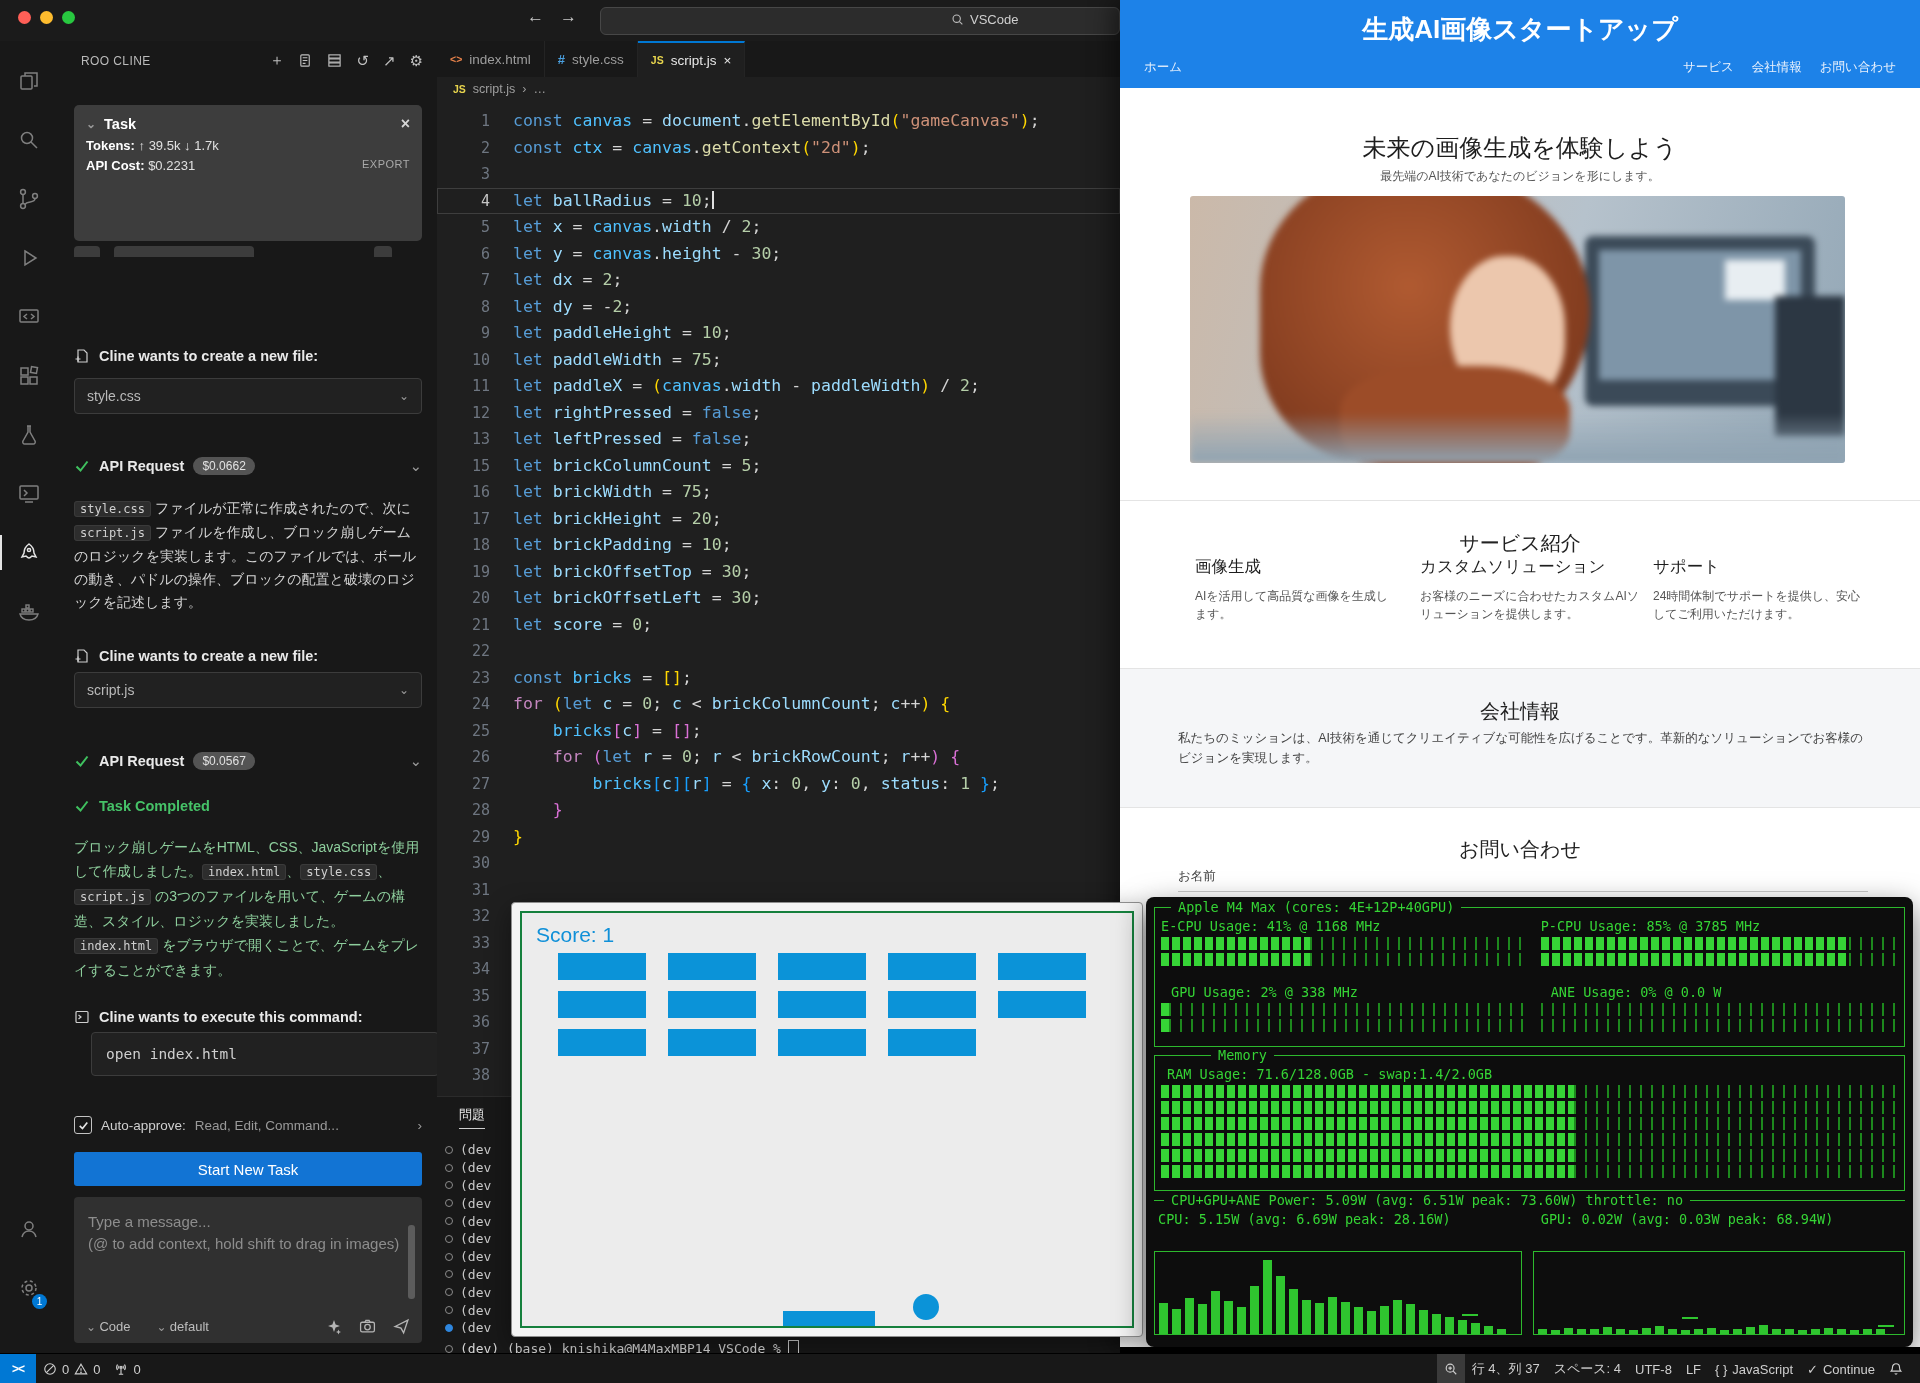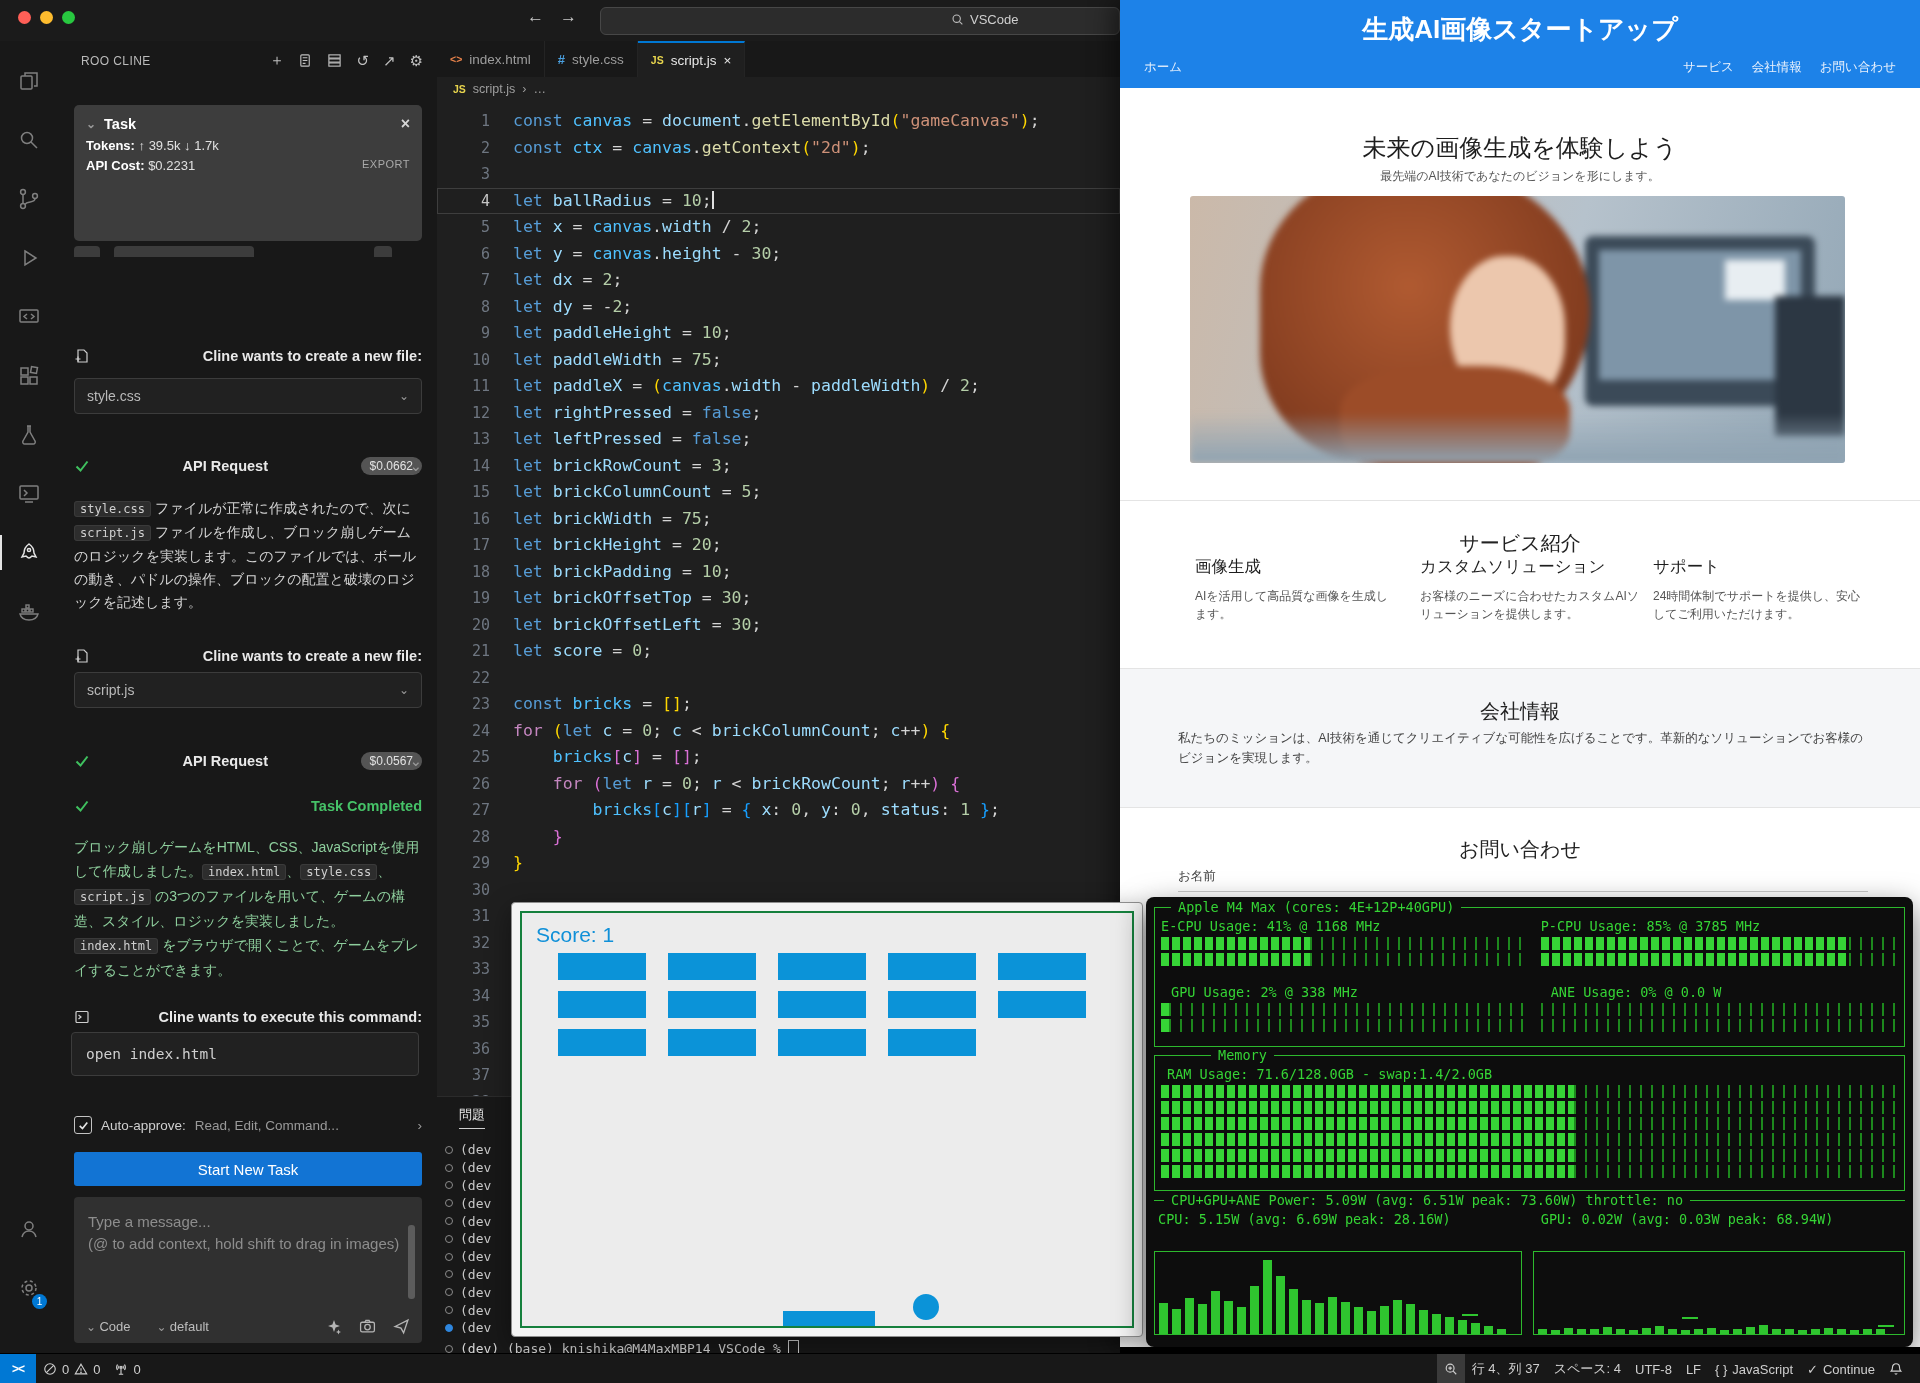--- a/index.html
+++ b/index.html
@@ -37,29 +37,29 @@
   .taskcard .x{margin-left:auto;color:#d6d6d6;font-size:16px;}
   .taskcard .txt{margin-top:6px;font-size:13.5px;line-height:20px;color:#ececec;}
   .taskcard .meta{margin-top:5px;font-size:13px;color:#e0e0e0;}
   .taskcard .meta b{color:#fff;}
   .taskcard .export{float:right;font-size:11px;letter-spacing:.5px;color:#a9a9a9;}
   .clip-row{position:absolute;left:17px;top:205px;width:348px;height:11px;overflow:hidden;opacity:.55;}
   .clip-row i{display:inline-block;height:14px;border-radius:4px;background:#5a5a5a;vertical-align:top;}
   .sb-para{position:absolute;left:17px;width:350px;font-size:14px;line-height:21.5px;color:#d4d4d4;}
   .chip{font-family:"DejaVu Sans Mono",monospace;font-size:12px;background:#2d2d2d;border:1px solid #3a3a3a;
         border-radius:3px;padding:0px 5px;color:#d0d0d0;}
-  .sb-row{position:absolute;left:17px;width:348px;display:flex;align-items:center;gap:9px;font-size:14.5px;color:#e9e9e9;font-weight:bold;justify-content:space-between;}
+  .sb-row{position:absolute;left:17px;width:348px;display:flex;align-items:center;gap:9px;font-size:14.5px;color:#e9e9e9;font-weight:bold;}
   .filebox{position:absolute;left:17px;width:348px;height:36px;background:#212121;border:1px solid #3c3c3c;border-radius:4px;
      box-sizing:border-box;display:flex;align-items:center;padding:0 12px;font-size:14px;color:#b9b9b9;}
   .filebox .chev{margin-left:auto;color:#9a9a9a;}
   .pill{background:#545454;border-radius:10px;font-size:12px;font-weight:normal;color:#e2e2e2;padding:2px 9px;}
   .rowchev{position:absolute;right:0;color:#9a9a9a;font-weight:normal;}
   .green{color:#46c268;}
   .sb-para.green3{color:#8ecf9d;}
-  .cmdbox{position:absolute;left:14px;width:348px;height:44px;background:#212121;border:1px solid #3c3c3c;border-radius:4px;
+  .cmdbox{position:absolute;left:34px;width:348px;height:44px;background:#212121;border:1px solid #3c3c3c;border-radius:4px;
      box-sizing:border-box;display:flex;align-items:center;padding:0 14px;
      font-family:"DejaVu Sans Mono",monospace;font-size:14.5px;color:#cfcfcf;}
   .autorow{position:absolute;left:17px;width:348px;display:flex;align-items:center;gap:9px;font-size:13.5px;color:#cfcfcf;}
   .cb{width:16px;height:16px;border:1.5px solid #c3c3c3;border-radius:3px;display:flex;align-items:center;justify-content:center;}
   .dim{color:#9a9a9a;}
   .startbtn{position:absolute;left:17px;width:348px;height:34px;background:#1274d4;border-radius:3px;color:#fff;
      font-size:15px;display:flex;align-items:center;justify-content:center;}
   .msgbox{position:absolute;left:17px;width:348px;height:146px;background:#303030;border-radius:4px;box-sizing:border-box;padding:14px;}
   .msgbox .ph{color:#8d8d8d;font-size:15px;line-height:22px;}
   .msgbox .sbar{position:absolute;right:7px;top:28px;width:7px;height:74px;background:#5c5c5c;border-radius:3px;}
@@ -433,21 +433,20 @@
         <div class="code-line cur"><span class="ln">4</span><span class="lc"><span class="tk-k">let</span><span class="tk-p"> </span><span class="tk-v">ballRadius</span><span class="tk-p"> = </span><span class="tk-n">10</span><span class="tk-p">;</span><span class="cursor"></span></span></div>
         <div class="code-line"><span class="ln">5</span><span class="lc"><span class="tk-k">let</span><span class="tk-p"> </span><span class="tk-v">x</span><span class="tk-p"> = </span><span class="tk-cv">canvas</span><span class="tk-p">.</span><span class="tk-v">width</span><span class="tk-p"> / </span><span class="tk-n">2</span><span class="tk-p">;</span></span></div>
         <div class="code-line"><span class="ln">6</span><span class="lc"><span class="tk-k">let</span><span class="tk-p"> </span><span class="tk-v">y</span><span class="tk-p"> = </span><span class="tk-cv">canvas</span><span class="tk-p">.</span><span class="tk-v">height</span><span class="tk-p"> - </span><span class="tk-n">30</span><span class="tk-p">;</span></span></div>
         <div class="code-line"><span class="ln">7</span><span class="lc"><span class="tk-k">let</span><span class="tk-p"> </span><span class="tk-v">dx</span><span class="tk-p"> = </span><span class="tk-n">2</span><span class="tk-p">;</span></span></div>
         <div class="code-line"><span class="ln">8</span><span class="lc"><span class="tk-k">let</span><span class="tk-p"> </span><span class="tk-v">dy</span><span class="tk-p"> = -</span><span class="tk-n">2</span><span class="tk-p">;</span></span></div>
         <div class="code-line"><span class="ln">9</span><span class="lc"><span class="tk-k">let</span><span class="tk-p"> </span><span class="tk-v">paddleHeight</span><span class="tk-p"> = </span><span class="tk-n">10</span><span class="tk-p">;</span></span></div>
         <div class="code-line"><span class="ln">10</span><span class="lc"><span class="tk-k">let</span><span class="tk-p"> </span><span class="tk-v">paddleWidth</span><span class="tk-p"> = </span><span class="tk-n">75</span><span class="tk-p">;</span></span></div>
         <div class="code-line"><span class="ln">11</span><span class="lc"><span class="tk-k">let</span><span class="tk-p"> </span><span class="tk-v">paddleX</span><span class="tk-p"> = </span><span class="tk-b1">(</span><span class="tk-cv">canvas</span><span class="tk-p">.</span><span class="tk-v">width</span><span class="tk-p"> - </span><span class="tk-v">paddleWidth</span><span class="tk-b1">)</span><span class="tk-p"> / </span><span class="tk-n">2</span><span class="tk-p">;</span></span></div>
         <div class="code-line"><span class="ln">12</span><span class="lc"><span class="tk-k">let</span><span class="tk-p"> </span><span class="tk-v">rightPressed</span><span class="tk-p"> = </span><span class="tk-k">false</span><span class="tk-p">;</span></span></div>
         <div class="code-line"><span class="ln">13</span><span class="lc"><span class="tk-k">let</span><span class="tk-p"> </span><span class="tk-v">leftPressed</span><span class="tk-p"> = </span><span class="tk-k">false</span><span class="tk-p">;</span></span></div>
-        <div class="code-line"><span class="ln">14</span><span class="lc"><span class="tk-k">let</span><span class="tk-p"> </span><span class="tk-v">brickRowCount</span><span class="tk-p"> = </span><span class="tk-n">3</span><span class="tk-p">;</span></span></div>
         <div class="code-line"><span class="ln">15</span><span class="lc"><span class="tk-k">let</span><span class="tk-p"> </span><span class="tk-v">brickColumnCount</span><span class="tk-p"> = </span><span class="tk-n">5</span><span class="tk-p">;</span></span></div>
         <div class="code-line"><span class="ln">16</span><span class="lc"><span class="tk-k">let</span><span class="tk-p"> </span><span class="tk-v">brickWidth</span><span class="tk-p"> = </span><span class="tk-n">75</span><span class="tk-p">;</span></span></div>
         <div class="code-line"><span class="ln">17</span><span class="lc"><span class="tk-k">let</span><span class="tk-p"> </span><span class="tk-v">brickHeight</span><span class="tk-p"> = </span><span class="tk-n">20</span><span class="tk-p">;</span></span></div>
         <div class="code-line"><span class="ln">18</span><span class="lc"><span class="tk-k">let</span><span class="tk-p"> </span><span class="tk-v">brickPadding</span><span class="tk-p"> = </span><span class="tk-n">10</span><span class="tk-p">;</span></span></div>
         <div class="code-line"><span class="ln">19</span><span class="lc"><span class="tk-k">let</span><span class="tk-p"> </span><span class="tk-v">brickOffsetTop</span><span class="tk-p"> = </span><span class="tk-n">30</span><span class="tk-p">;</span></span></div>
         <div class="code-line"><span class="ln">20</span><span class="lc"><span class="tk-k">let</span><span class="tk-p"> </span><span class="tk-v">brickOffsetLeft</span><span class="tk-p"> = </span><span class="tk-n">30</span><span class="tk-p">;</span></span></div>
         <div class="code-line"><span class="ln">21</span><span class="lc"><span class="tk-k">let</span><span class="tk-p"> </span><span class="tk-v">score</span><span class="tk-p"> = </span><span class="tk-n">0</span><span class="tk-p">;</span></span></div>
         <div class="code-line"><span class="ln">22</span><span class="lc"></span></div>
         <div class="code-line"><span class="ln">23</span><span class="lc"><span class="tk-k">const</span><span class="tk-p"> </span><span class="tk-cv">bricks</span><span class="tk-p"> = </span><span class="tk-b1">[]</span><span class="tk-p">;</span></span></div>
         <div class="code-line"><span class="ln">24</span><span class="lc"><span class="tk-f">for</span><span class="tk-p"> </span><span class="tk-b1">(</span><span class="tk-k">let</span><span class="tk-p"> </span><span class="tk-v">c</span><span class="tk-p"> = </span><span class="tk-n">0</span><span class="tk-p">; </span><span class="tk-v">c</span><span class="tk-p"> &lt; </span><span class="tk-v">brickColumnCount</span><span class="tk-p">; </span><span class="tk-v">c</span><span class="tk-p">++</span><span class="tk-b1">)</span><span class="tk-p"> </span><span class="tk-b1">{</span></span></div>

